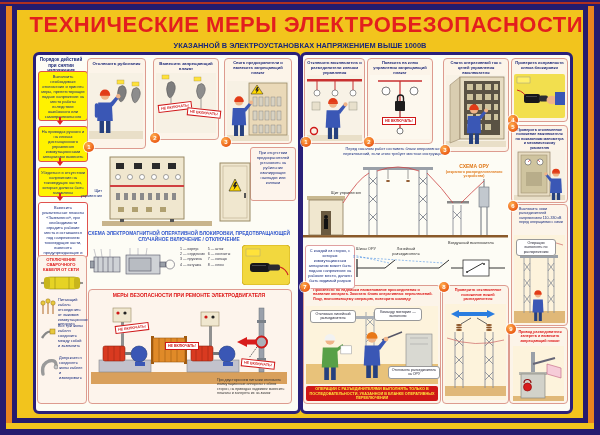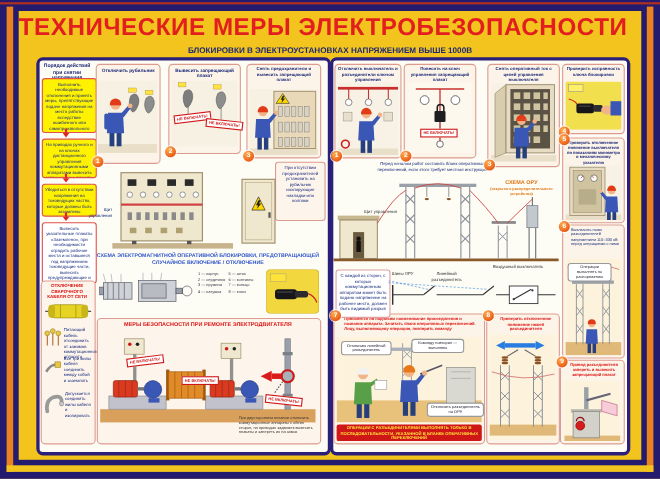--- a/index.html
+++ b/index.html
@@ -4,21 +4,21 @@
 <style>
   html,body{margin:0;padding:0;background:#251b6e}
   body{width:600px;height:435px;overflow:hidden;font-family:"Liberation Sans",sans-serif}
   .a{position:absolute}
   .poster{position:relative;width:600px;height:435px;background:#251b6e;overflow:hidden}
   .stripeL{left:6px;top:6px;bottom:6px;width:6px;background:#e8831f}
   .stripeR{right:6px;top:6px;bottom:6px;width:6px;background:#e8831f}
   .stripeB{left:6px;right:6px;bottom:6px;height:6px;background:#f2c41d}
   .topline{left:0;top:2px;width:100%;height:2px;background:#b03020}
   .canvas{left:17px;top:10px;width:566px;height:408px;background:#f2c41d}
-  .title{left:0;top:2px;width:100%;text-align:left;font-size:22px;font-weight:800;color:#e31e1e;letter-spacing:.5px;white-space:nowrap}
+  .title{left:0;top:2px;width:100%;text-align:right;font-size:22px;font-weight:800;color:#e31e1e;letter-spacing:.5px;white-space:nowrap}
   .subs{left:0;top:31px;width:100%;display:flex}
   .sub{flex:1;text-align:center;font-size:7.4px;font-weight:bold;color:#1c2878;white-space:nowrap}
   .panel{position:absolute;background:#fdfcf5;border:3px solid #2a2079;border-radius:6px}
   .pl{left:16px;top:42px;width:262px;height:356px}
   .pr{left:283px;top:42px;width:267px;height:356px}
   .card{position:absolute;border:1px solid #dd9b8f;border-radius:4px;background:#fcf4e9}
   .lbl{font-size:4.3px;color:#1c2878;font-weight:bold;text-align:center;padding:2px 2px 0;line-height:1.2}
   .badge{position:absolute;width:10px;height:10px;border-radius:50%;background:radial-gradient(circle at 35% 30%,#ffae4e,#e33c00);color:#fff;font-size:6px;font-weight:bold;text-align:center;line-height:10px;box-shadow:0 0 0 1px rgba(255,255,255,.75);z-index:3}
   .bl{left:-4px;bottom:-4px}.tl{left:-4px;top:-4px}
   .ybox{position:absolute;background:#fff200;border:1px solid #e0524e;border-radius:3px;color:#152a7c;font-size:4px;line-height:1.25;padding:2px;text-align:center;overflow:hidden}
@@ -46,21 +46,21 @@
 
 <div class="poster">
   <div class="a topline"></div>
   <div class="a stripeL"></div>
   <div class="a stripeR"></div>
   <div class="a stripeB"></div>
 
   <div class="a canvas">
     <div class="a title">ТЕХНИЧЕСКИЕ МЕРЫ ЭЛЕКТРОБЕЗОПАСНОСТИ</div>
     <div class="a subs">
-      <div class="sub">БЛОКИРОВКИ В ЭЛЕКТРОУСТАНОВКАХ НАПРЯЖЕНИЕМ ВЫШЕ 1000В</div>
+      <div class="sub">УКАЗАННОЙ В ЭЛЕКТРОУСТАНОВКАХ НАПРЯЖЕНИЕМ ВЫШЕ 1000В</div>
     </div>
 
     <div class="panel pl">
 
       <div class="flowhead" style="left:1px;top:2px;width:48px">Порядок действий при снятии напряжения</div>
       <div class="ybox" style="left:2px;top:16px;width:44px;height:44px">Выполнить необходимые отключения и принять меры, препятствующие подаче напряжения на место работы вследствие ошибочного или самопроизвольного включения коммутационных аппаратов</div>
       <div class="varr" style="left:21px;top:62px;height:8px">
           <i></i>
           <b></b>
         </div>

